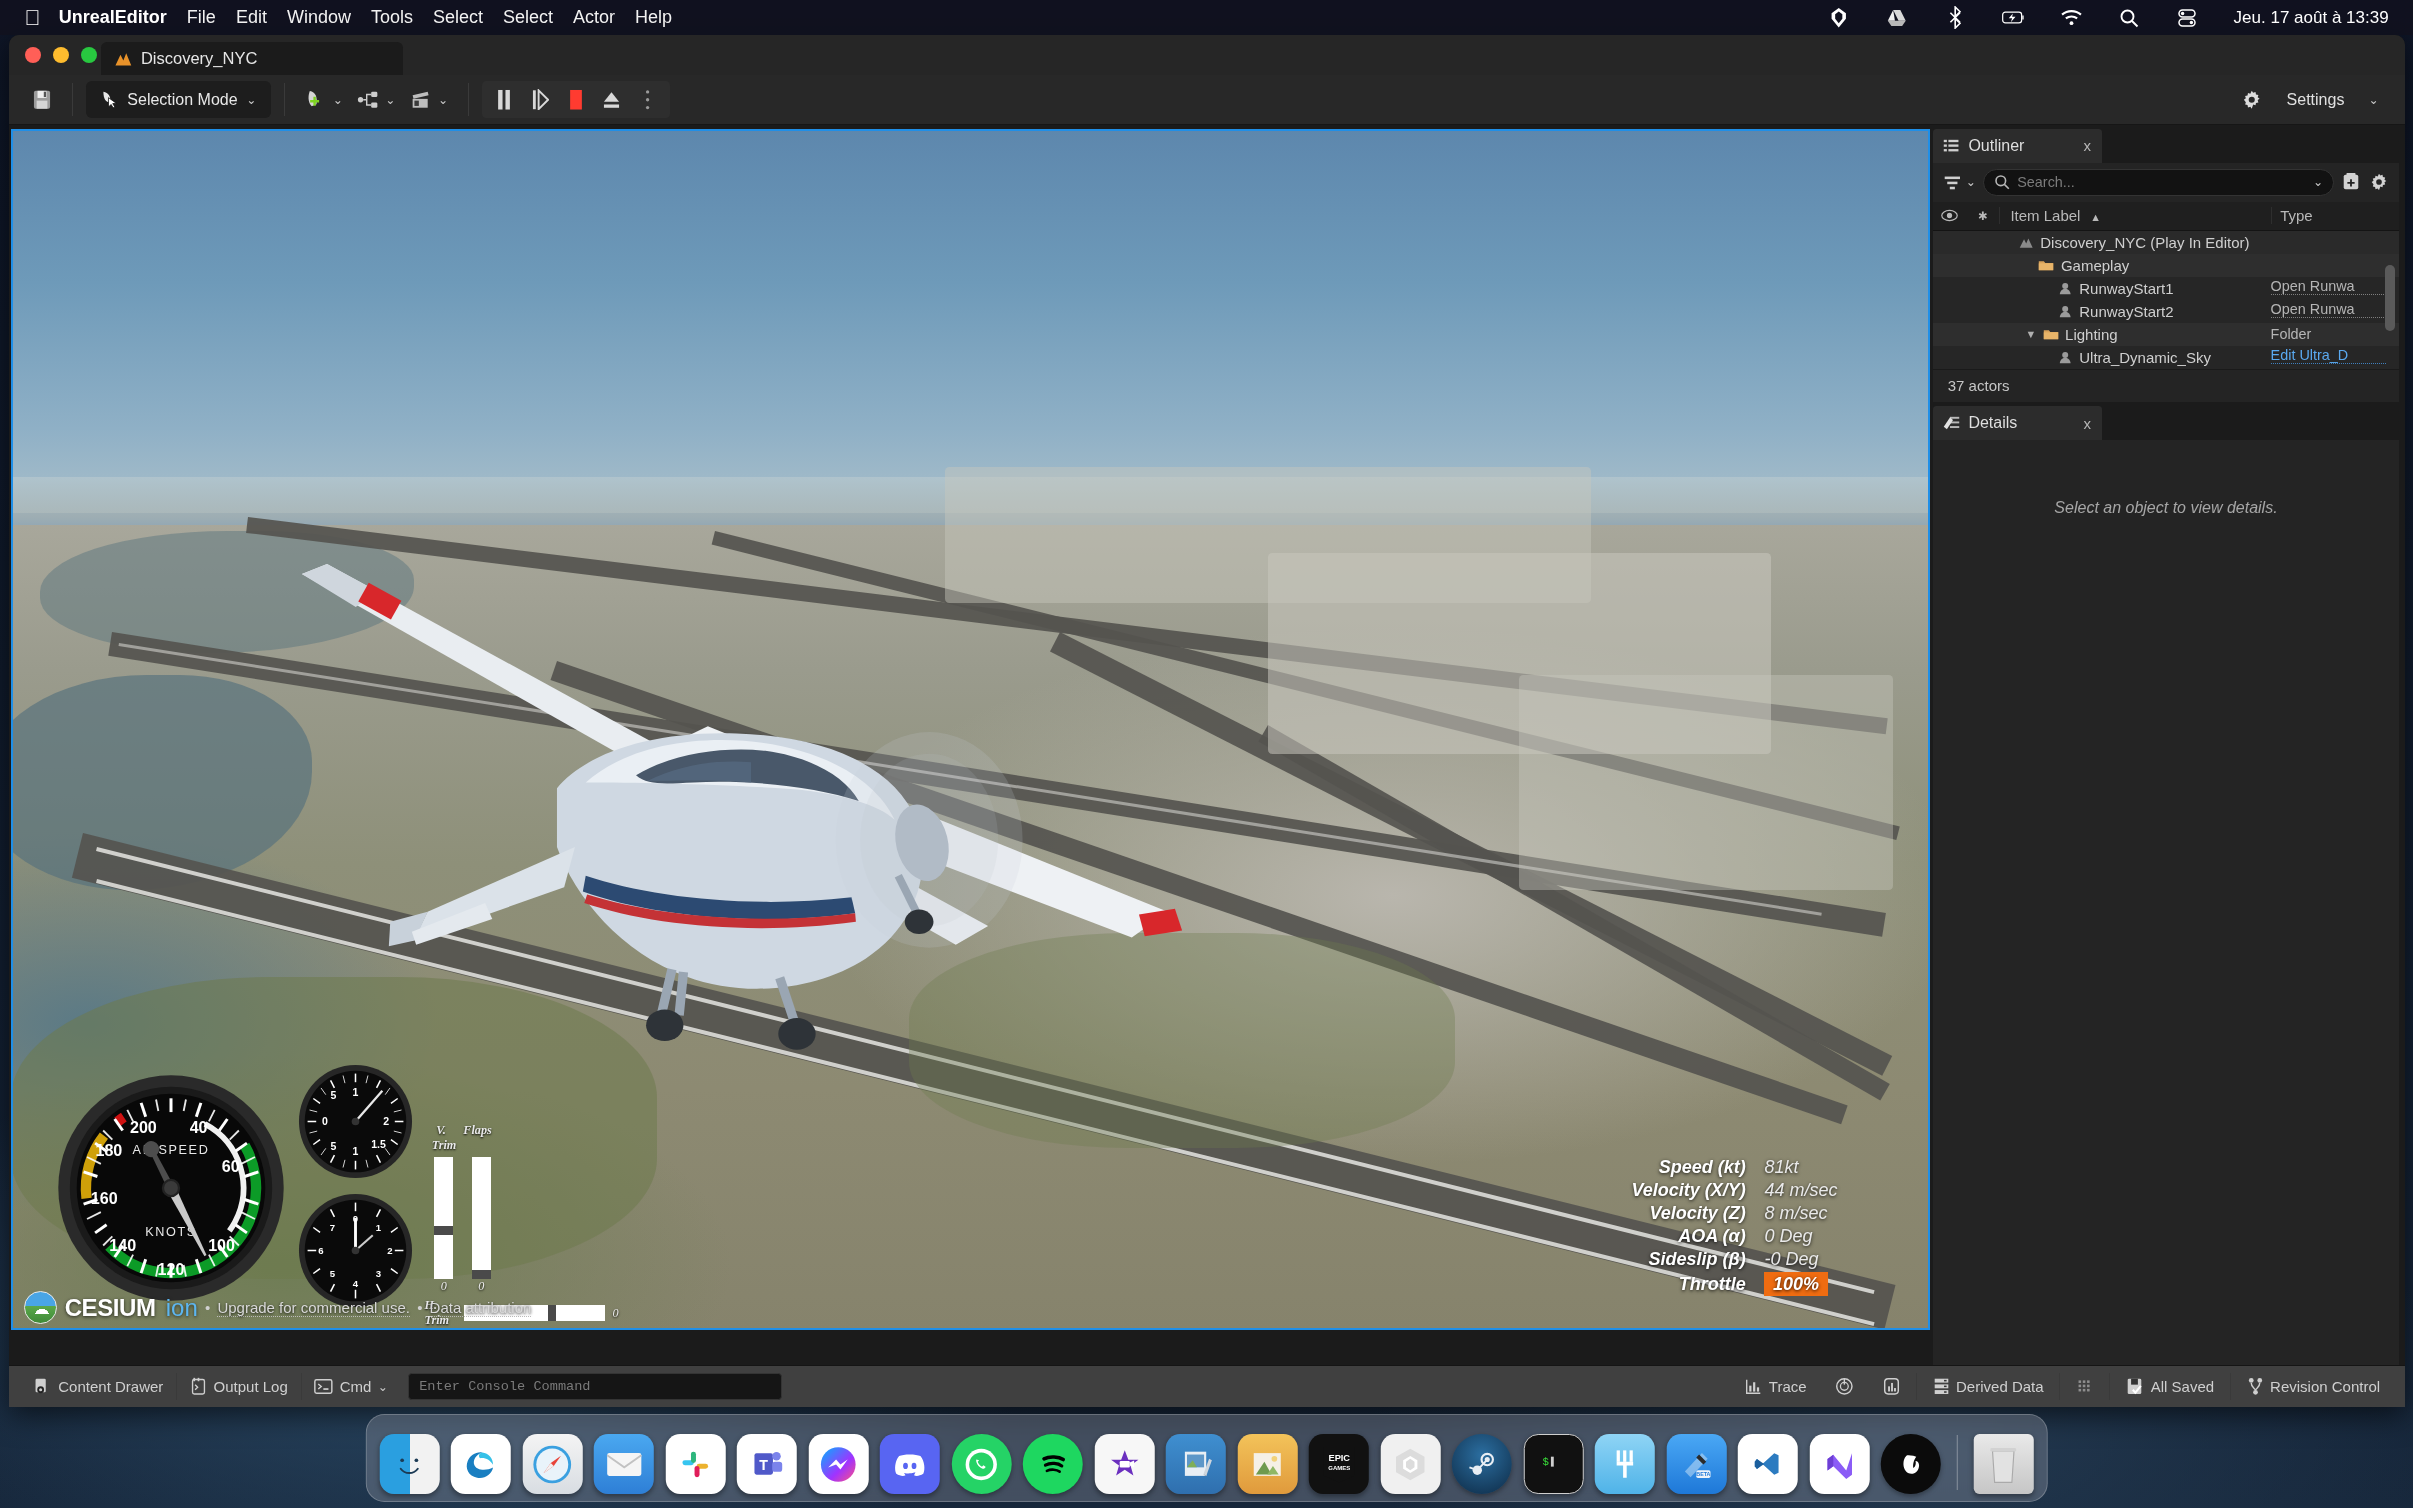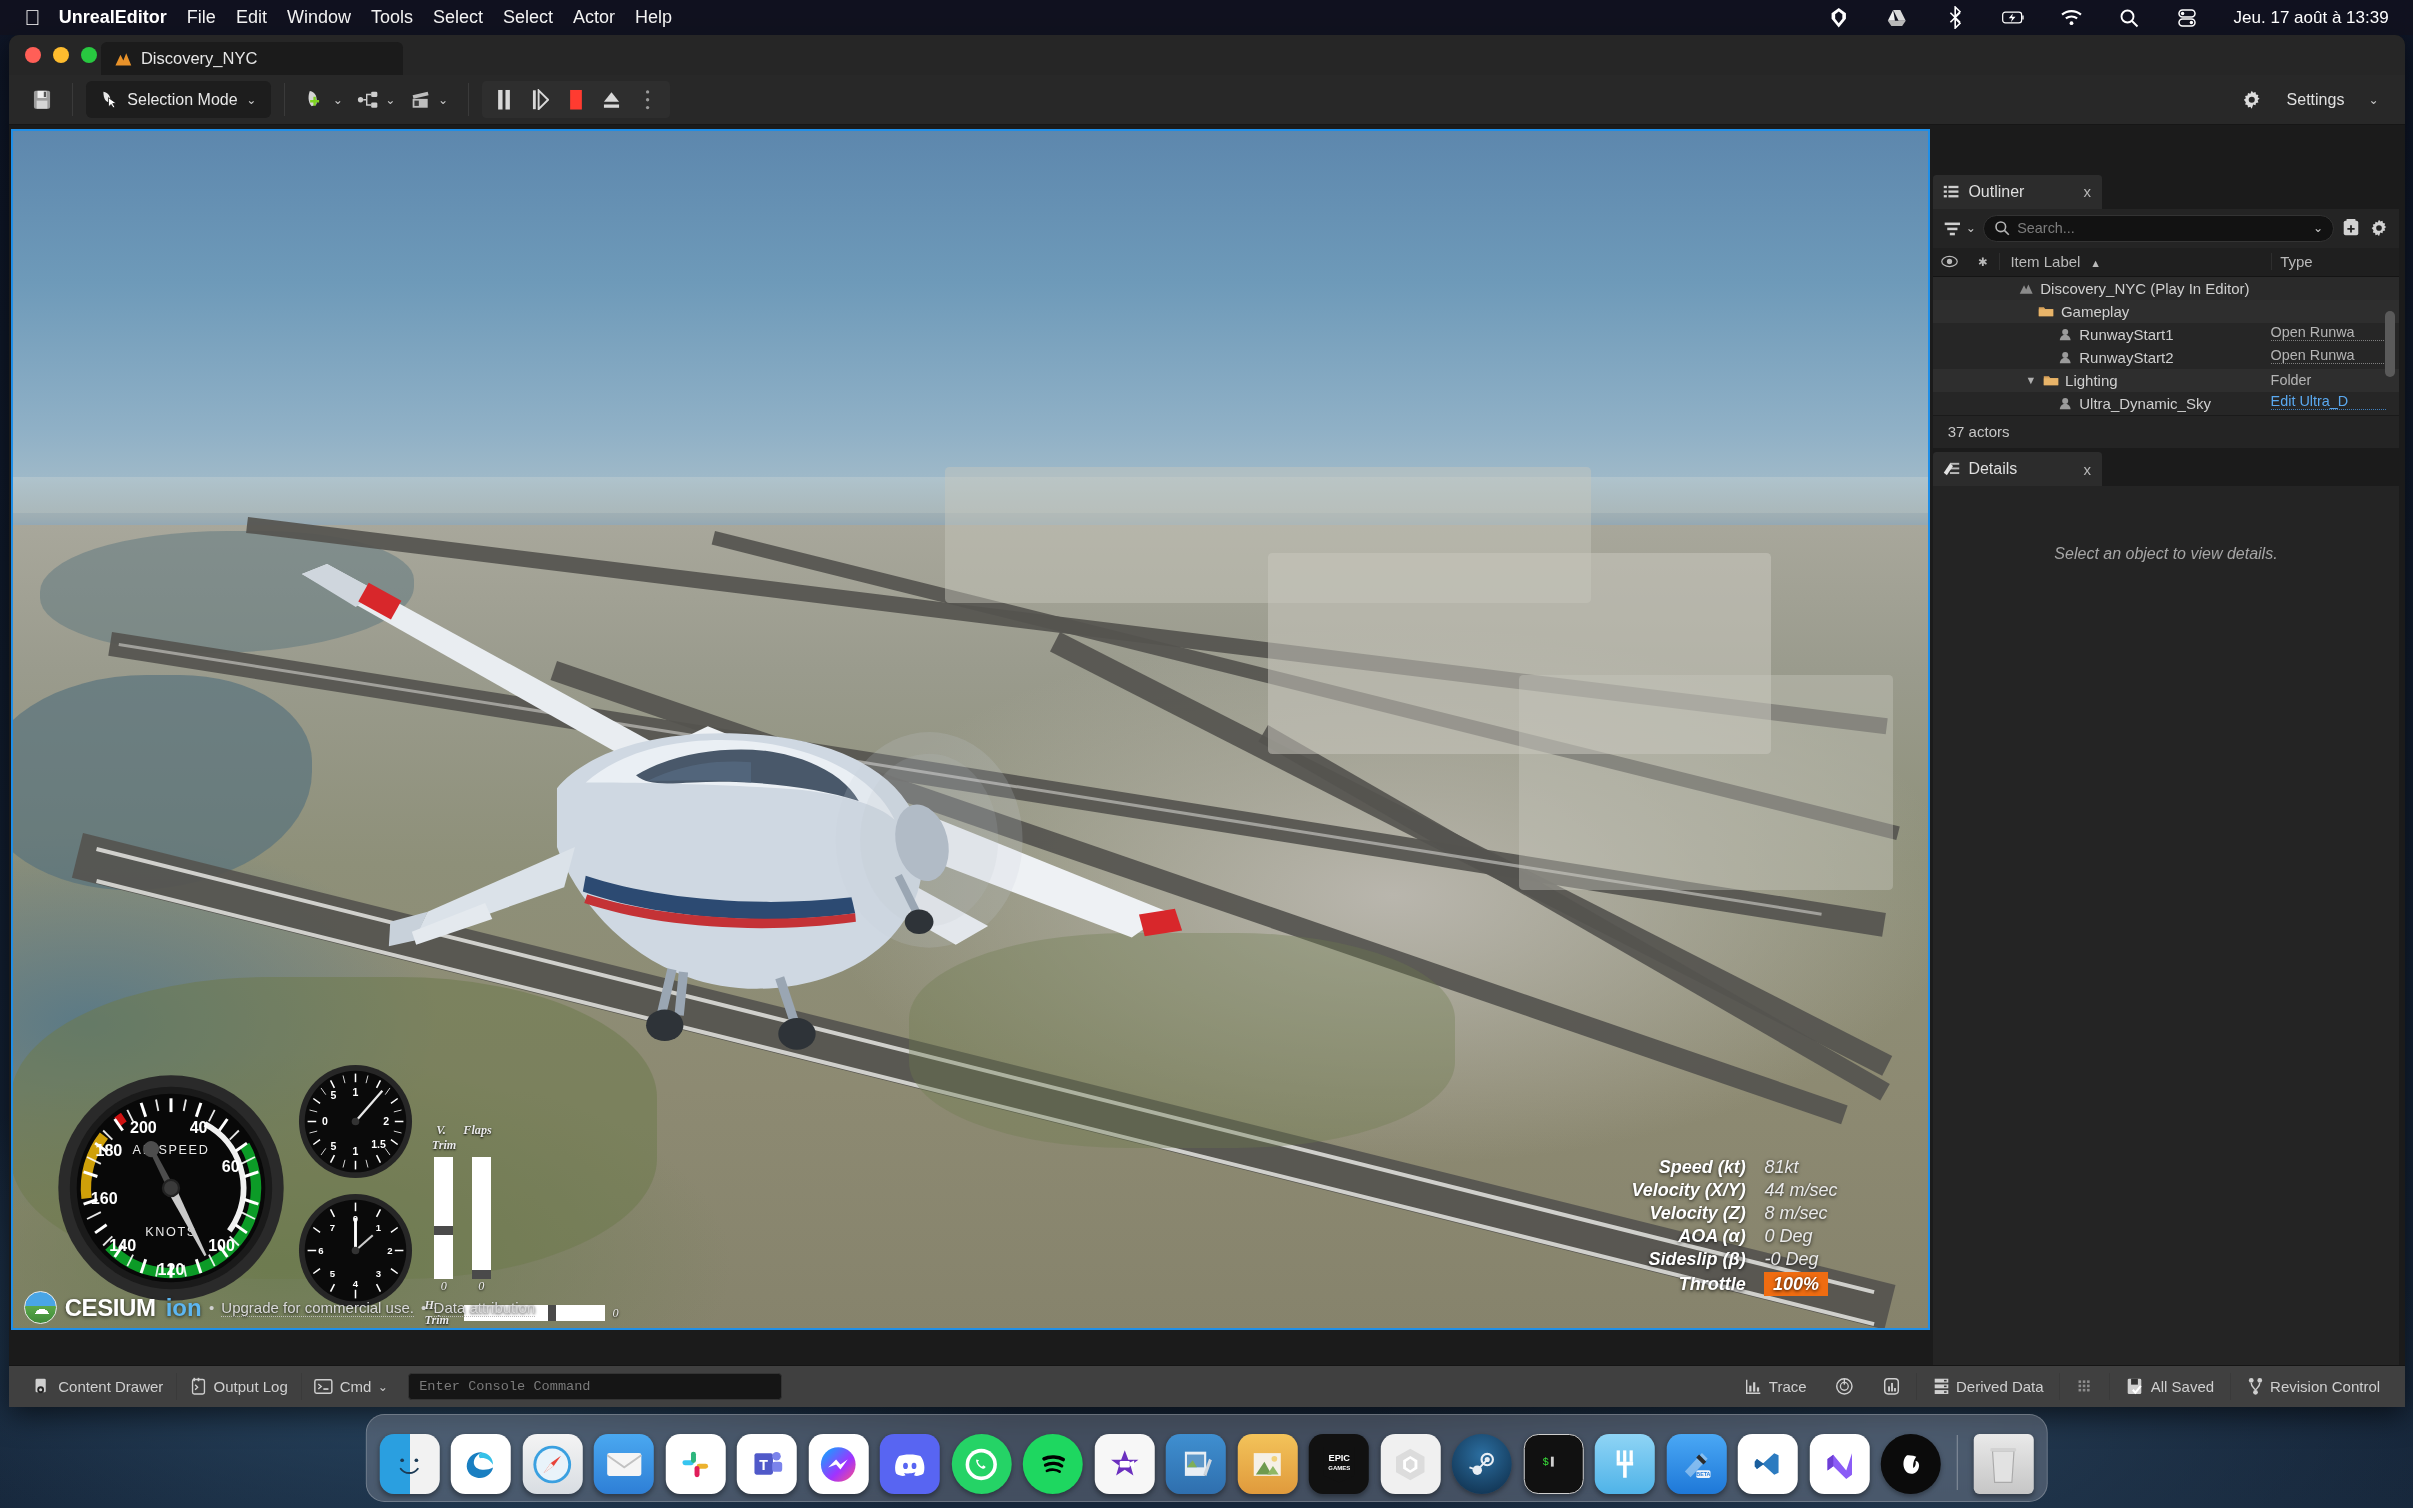--- a/index.html
+++ b/index.html
@@ -116,21 +116,21 @@
   #telemetry td.k{ text-align:right; font-weight:bold; padding-right:18.7px; }
   #telemetry td.v{ text-align:left; color:#eaeaea; }
   .thr-badge{ background:#ef6c11; color:#fff; font-weight:bold; padding:1.4px 8.6px; font-style:italic; display:inline-block; }
 
   
   #credit{ position:absolute; left:13px; bottom:5.7px; z-index:22; display:flex; align-items:center; gap:7.2px; }
   .cs-mark{ width:33px; height:33px; border-radius:50%; background:linear-gradient(180deg,#49a5e6 0%,#49a5e6 45%,#5aa84a 46%,#3f8a38 100%); position:relative; overflow:hidden; border:1.4px solid #eaeaea; }
   .cs-mark:after{ content:""; position:absolute; left:3.6px; top:11.5px; width:26px; height:10px;
      background:radial-gradient(circle at 50% 120%, #fff 0 40%, rgba(255,255,255,0) 41%); }
   .cs-txt{ font-size:24px; font-weight:bold; color:#fff; letter-spacing:-0.4px; text-shadow:0 1.4px 3.6px rgba(0,0,0,.7);}
-  .cs-ion{ font-size:24px; font-weight:bold; color:#5db6f0; margin-left:2.9px; text-shadow:0 1.4px 3.6px rgba(0,0,0,.7);}
+  .cs-ion{ font-size:24px; font-weight:normal; color:#5db6f0; margin-left:2.9px; text-shadow:0 1.4px 3.6px rgba(0,0,0,.7);}
   .cs-link{ font-size:15px; color:#d9d9d9; border-bottom:1.4px dotted #bdbdbd; text-shadow:0 1.4px 2.9px rgba(0,0,0,.85);}
   .cs-dot{ font-size:15px; color:#d0d0d0; }
 
   
   #right{ width:471px; display:flex; flex-direction:column; gap:4.3px; padding:2.9px 2.9px 0 2.9px; }
   .panel{ background:#242424; display:flex; flex-direction:column; }
   .ptabs{ height:34px; background:#1b1b1b; display:flex; align-items:stretch; }
   .ptab{ background:#2c2c2c; display:flex; align-items:center; gap:8px; padding:0 11.5px 0 10px; min-width:169px; border-radius:3.6px 3.6px 0 0; }
   .ptab .pt-label{ font-size:16px; color:#dfdfdf; }
   .ptab .pt-x{ margin-left:auto; font-size:15px; color:#b6b6b6; }
@@ -651,21 +651,21 @@
         <span class="cs-link">Upgrade for commercial use.</span>
         <span class="cs-dot">•</span>
         <span class="cs-link">Data attribution</span>
       </div>
 
       <div id="pieborder"></div>
     </div>
 
     <div id="right">
 
-      <div class="panel" style="position:relative;margin-top:46px;">
+      <div class="panel" style="position:relative;">
         <div class="ptabs">
           <div class="ptab">
             <span>
               <svg width="17" height="16" viewBox="0 0 22 20">
                   <rect x="1" y="2" width="4" height="3" fill="#cfcfcf"></rect>
                   <rect x="7" y="2" width="13" height="3" fill="#cfcfcf"></rect>
                   <rect x="1" y="8" width="4" height="3" fill="#cfcfcf"></rect>
                   <rect x="7" y="8" width="13" height="3" fill="#cfcfcf"></rect>
                   <rect x="1" y="14" width="4" height="3" fill="#cfcfcf"></rect>
                   <rect x="7" y="14" width="13" height="3" fill="#cfcfcf"></rect>

